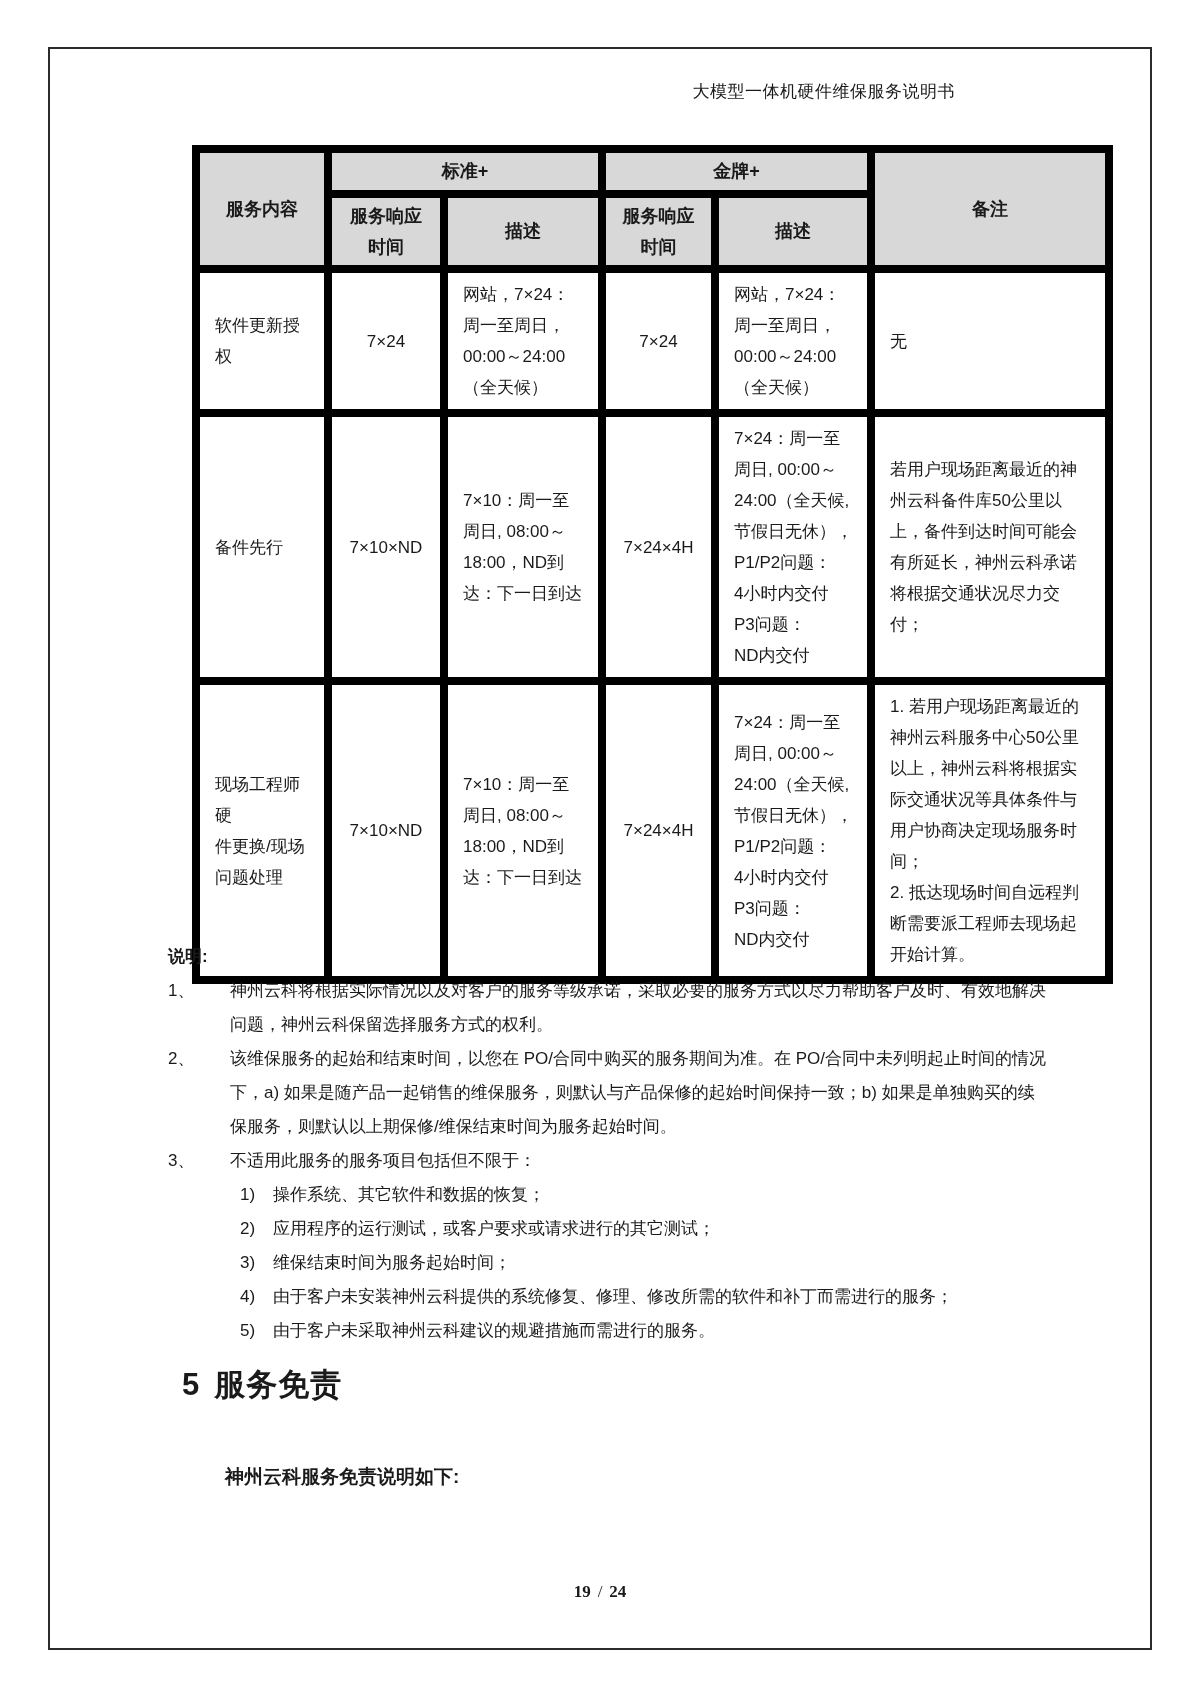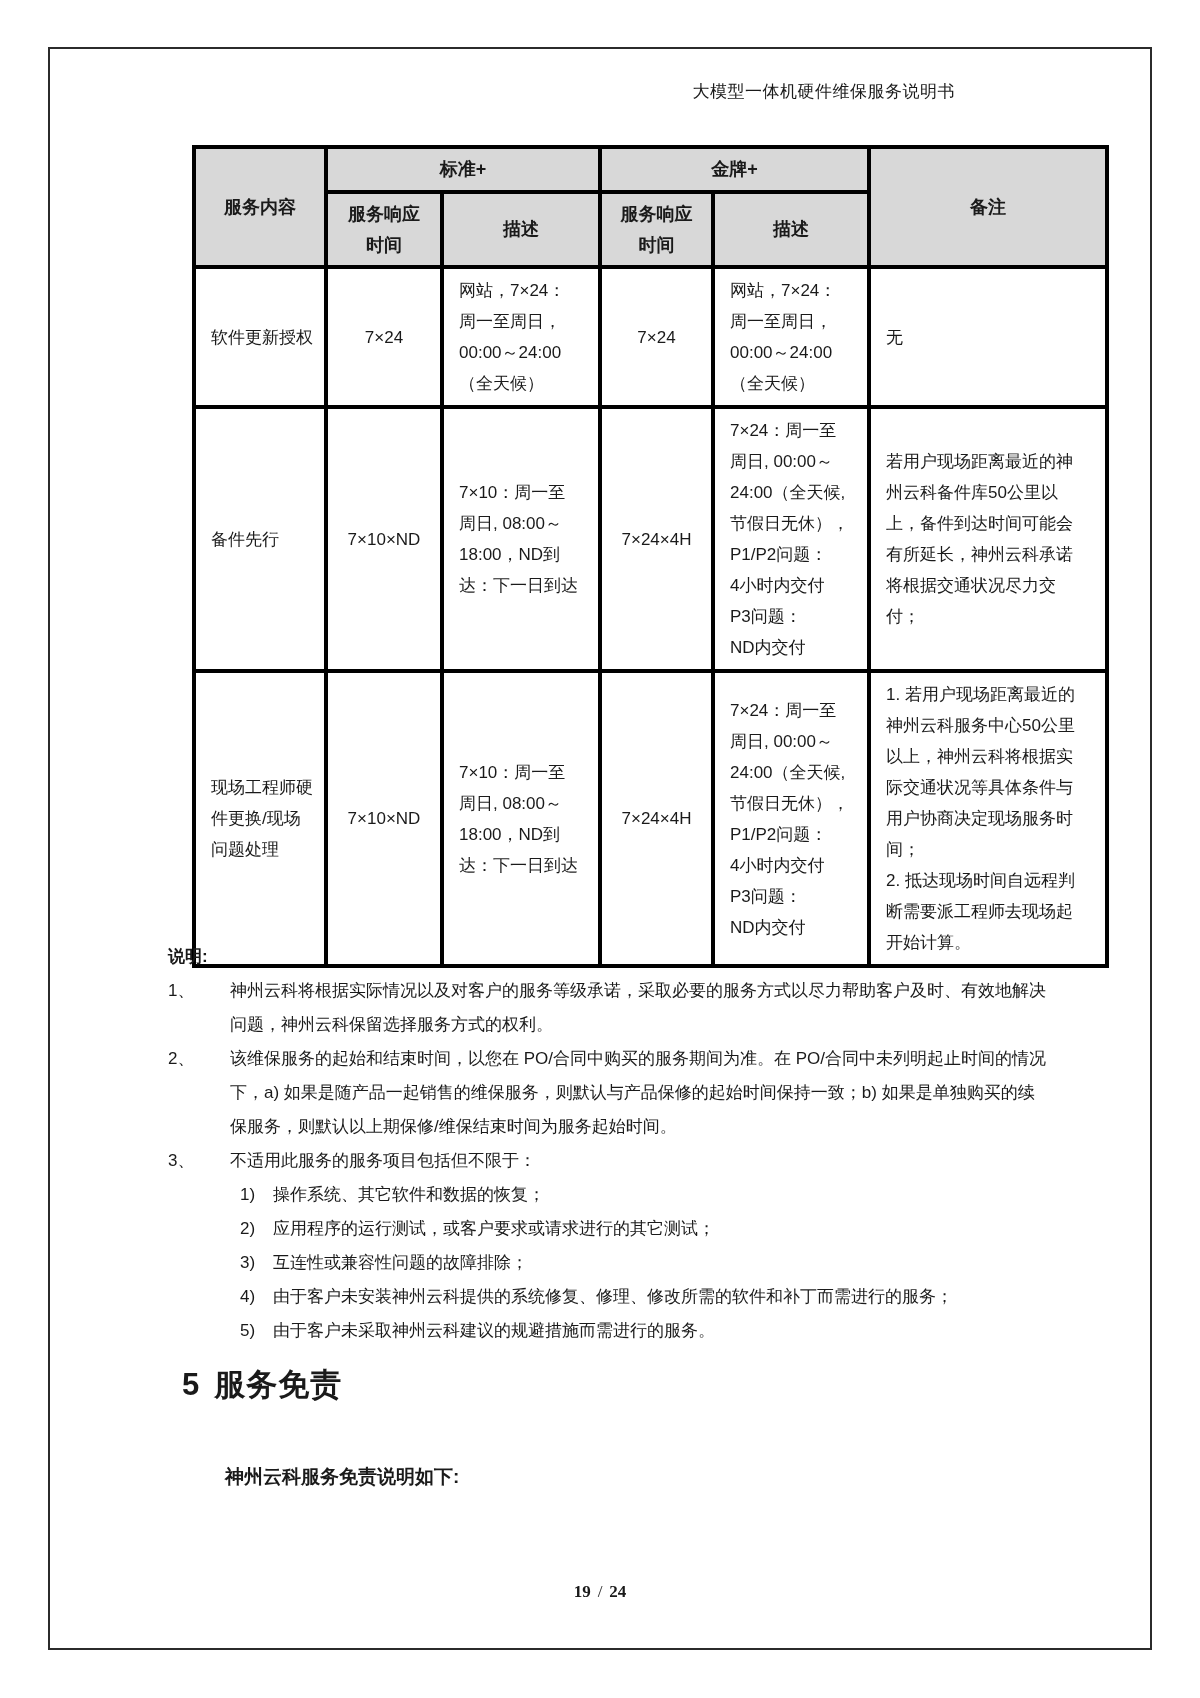--- a/index.html
+++ b/index.html
@@ -29,21 +29,21 @@
     letter-spacing: 0.5px;
   }
   table.service-table {
     position: absolute;
     left: 192px; top: 145px;
     width: 913px;
     border-collapse: collapse;
     table-layout: fixed;
   }
   .service-table th, .service-table td {
-    border: 4px solid #000000;
+    border: 8px solid #000000;
     font-size: 17px;
     line-height: 31px;
     vertical-align: middle;
     overflow: hidden;
   }
   .service-table th {
     background: #d8d8d8;
     font-weight: bold;
     font-size: 18px;
     text-align: center;
@@ -214,21 +214,21 @@
     <div class="note-subitem">
       <span class="note-subnum">1)</span>
       <span class="note-text">操作系统、其它软件和数据的恢复；</span>
     </div>
     <div class="note-subitem">
       <span class="note-subnum">2)</span>
       <span class="note-text">应用程序的运行测试，或客户要求或请求进行的其它测试；</span>
     </div>
     <div class="note-subitem">
       <span class="note-subnum">3)</span>
-      <span class="note-text">互连性或兼容性问题的故障排除；</span>
+      <span class="note-text">维保结束时间为服务起始时间；</span>
     </div>
     <div class="note-subitem">
       <span class="note-subnum">4)</span>
       <span class="note-text">由于客户未安装神州云科提供的系统修复、修理、修改所需的软件和补丁而需进行的服务；</span>
     </div>
     <div class="note-subitem">
       <span class="note-subnum">5)</span>
       <span class="note-text">由于客户未采取神州云科建议的规避措施而需进行的服务。</span>
     </div>
   </div>

